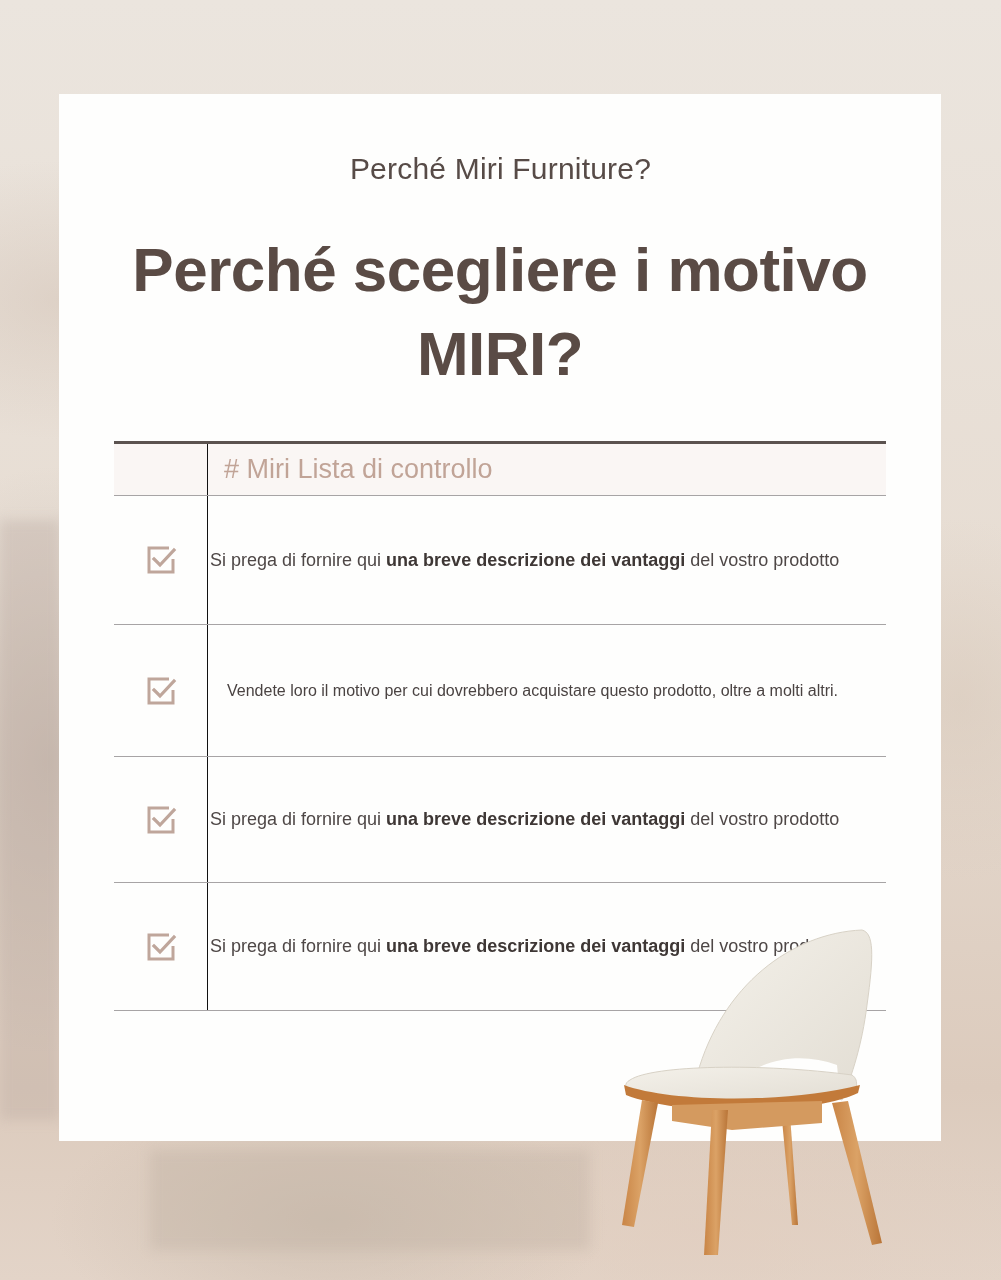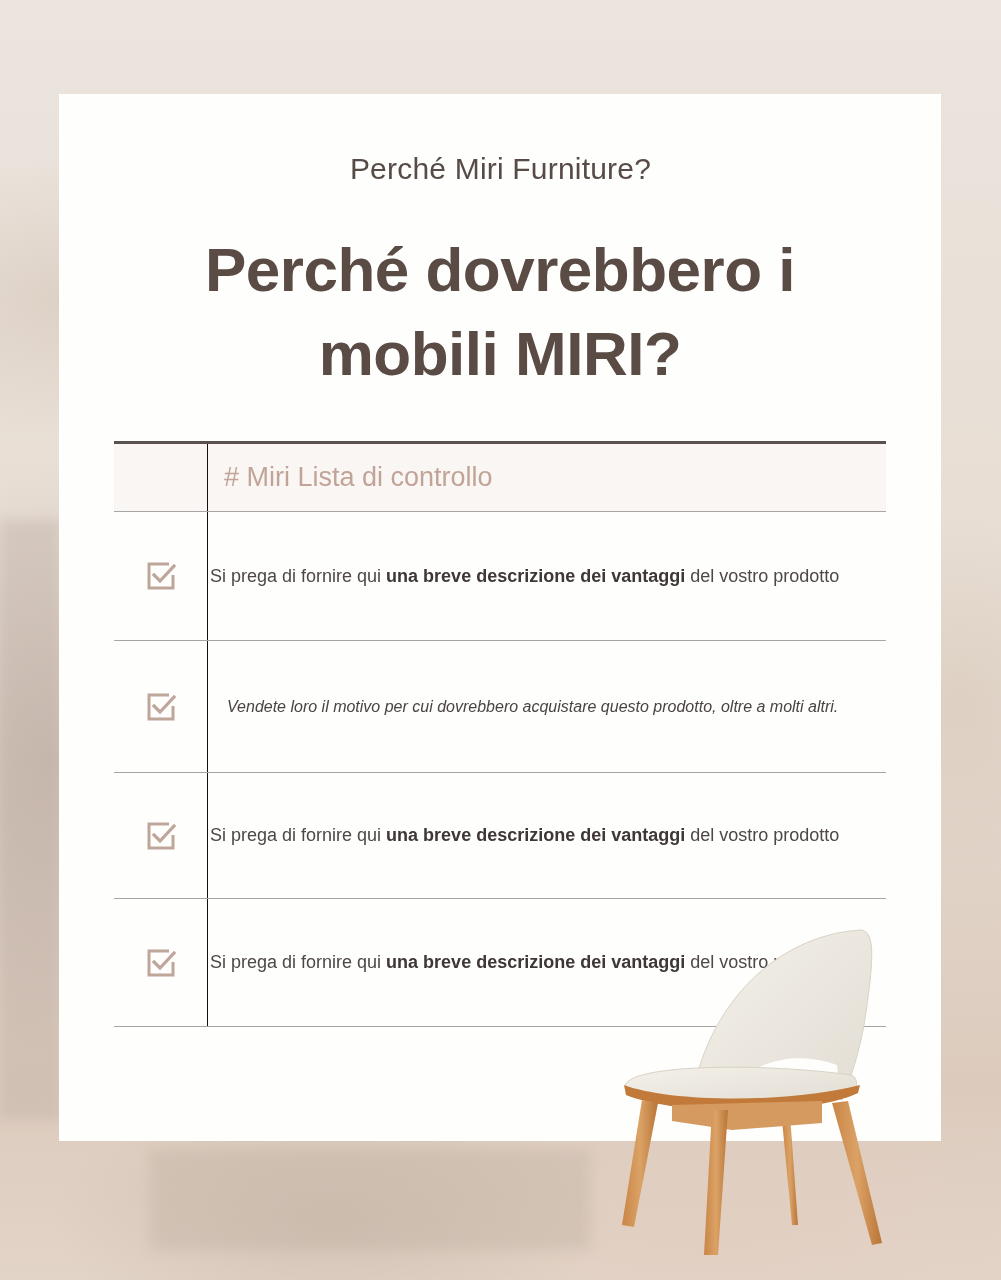--- a/index.html
+++ b/index.html
@@ -33,21 +33,21 @@
     .title {
       position: absolute; left: 120px; width: 760px; top: 228px;
       text-align: center; font-size: 62px; font-weight: bold; color: #5a4b45;
       line-height: 84px; letter-spacing: -0.5px;
     }
     .table {
       position: absolute; left: 114px; top: 441px; width: 772px;
     }
     .table .topline { height: 3px; background: #5b524f; }
     .row { position: relative; display: flex; border-bottom: 1.5px solid #a7a4a5; }
-    .row.header { height: 68px; background: #faf6f4; }
+    .row.header { height: 52px; background: #faf6f4; }
     .cell-icon {
       width: 94px; border-right: 1.5px solid #111; display: flex;
       align-items: center; justify-content: center;
     }
     .row.header .cell-icon { background: #faf6f4; }
     .cell-text { flex: 1; display: flex; align-items: center; }
     .header-label { font-size: 27px; color: #c1a497; padding-left: 16px; }
     .row-text { font-size: 18px; color: #4e4746; padding-left: 2px; white-space: nowrap; }
     .row-text b { font-weight: bold; color: #3e3735; }
     .row-text.small { font-size: 16px; padding-left: 19px; color: #4a4342; }
@@ -57,21 +57,21 @@
 </head>
 <body>
 
 <div class="bg"></div>
 <div class="bg-shape" style="left:0;top:520px;width:60px;height:600px;"></div>
 <div class="bg-shape" style="left:150px;top:1150px;width:440px;height:100px;background:rgba(190,175,160,0.35);"></div>
 
 <div class="card"></div>
 
 <div class="subtitle">Perché Miri Furniture?</div>
-<div class="title">Perché dovrebbero i mobili MIRI?</div>
+<div class="title">Perché scegliere i motivo MIRI?</div>
 
 <div class="table">
   <div class="topline"></div>
   <div class="row header">
     <div class="cell-icon"></div>
     <div class="cell-text">
       <span class="header-label"># Miri Lista di controllo</span>
     </div>
   </div>
 
@@ -80,21 +80,21 @@
       <svg class="check" viewBox="0 0 32 32">
         <path d="M24 4 H4 V28 H28 V15" fill="none" stroke="#bfa69b" stroke-width="3"></path>
         <path d="M9 15 L15 21 L29 6" fill="none" stroke="#bfa69b" stroke-width="3.2" stroke-linecap="square"></path>
       </svg>
     </div>
     <div class="cell-text">
       <span class="row-text"><span>Si prega di fornire qui </span><b>una breve descrizione dei vantaggi</b><span> del vostro prodotto</span></span>
     </div>
   </div>
 
-  <div class="row" style="height:132px;font-style:italic;">
+  <div class="row" style="height:132px;">
     <div class="cell-icon">
       <svg class="check" viewBox="0 0 32 32">
         <path d="M24 4 H4 V28 H28 V15" fill="none" stroke="#bfa69b" stroke-width="3"></path>
         <path d="M9 15 L15 21 L29 6" fill="none" stroke="#bfa69b" stroke-width="3.2" stroke-linecap="square"></path>
       </svg>
     </div>
     <div class="cell-text">
       <span class="row-text small">Vendete loro il motivo per cui dovrebbero acquistare questo prodotto, oltre a molti altri.</span>
     </div>
   </div>

